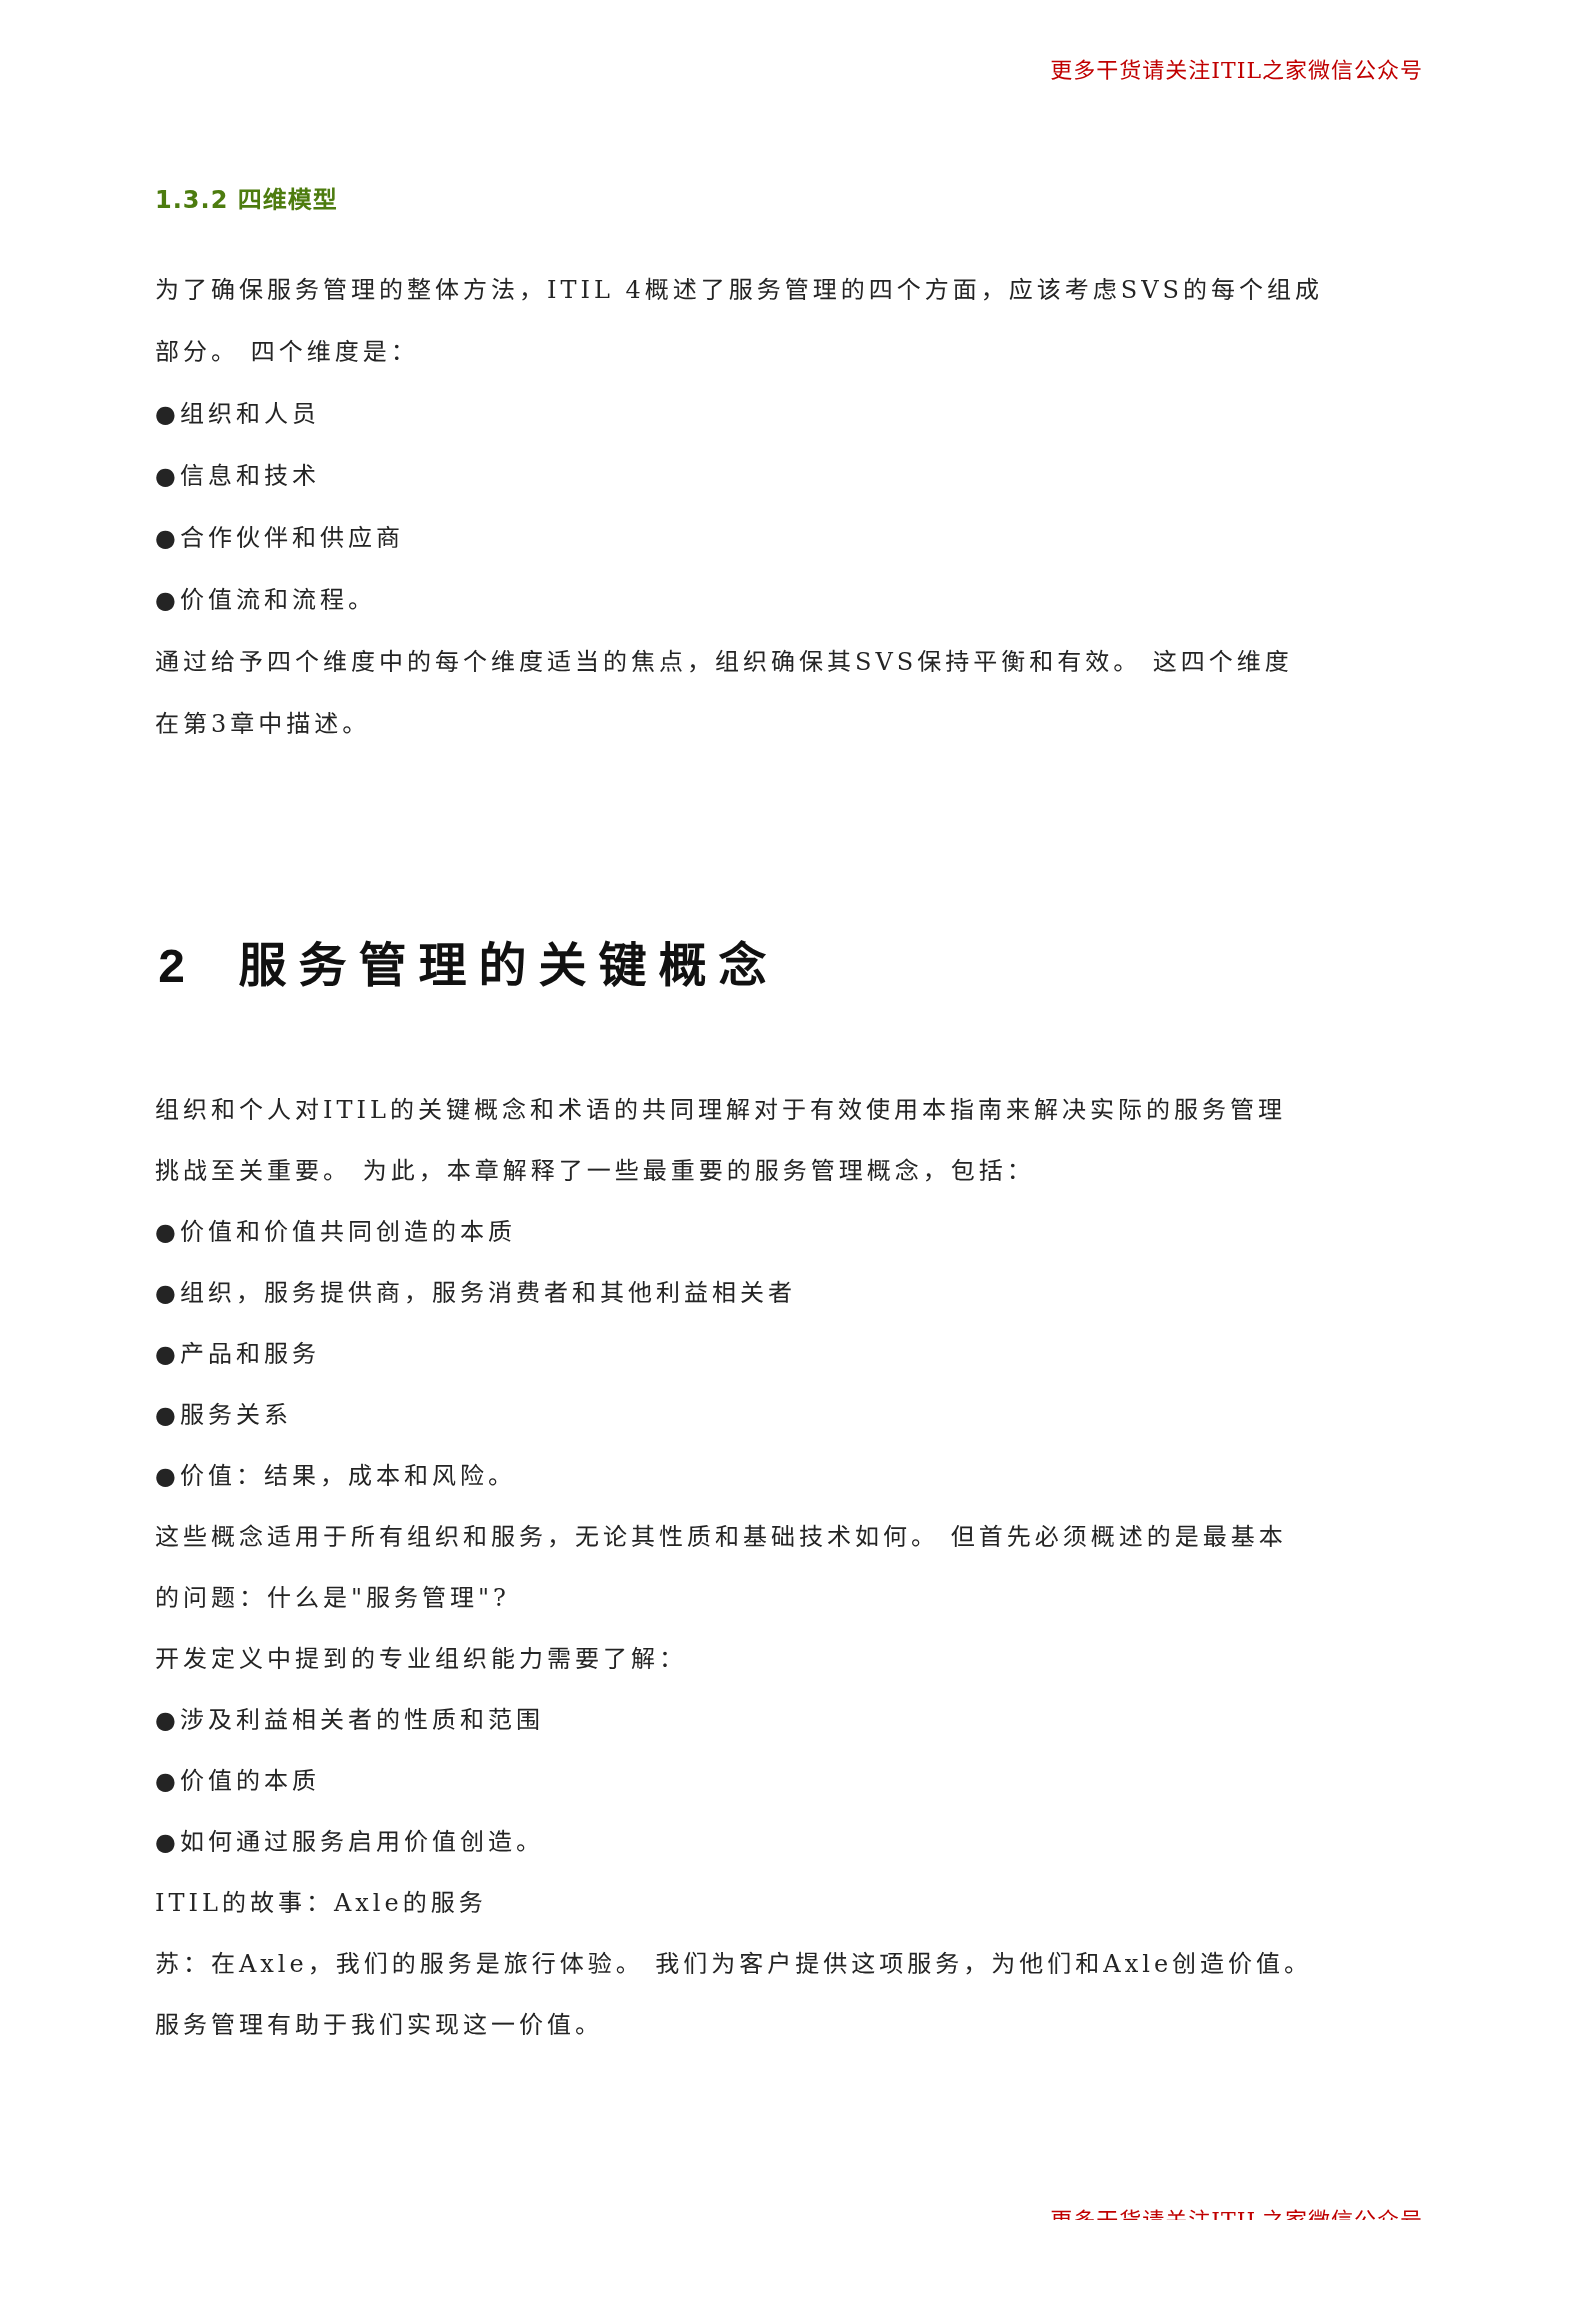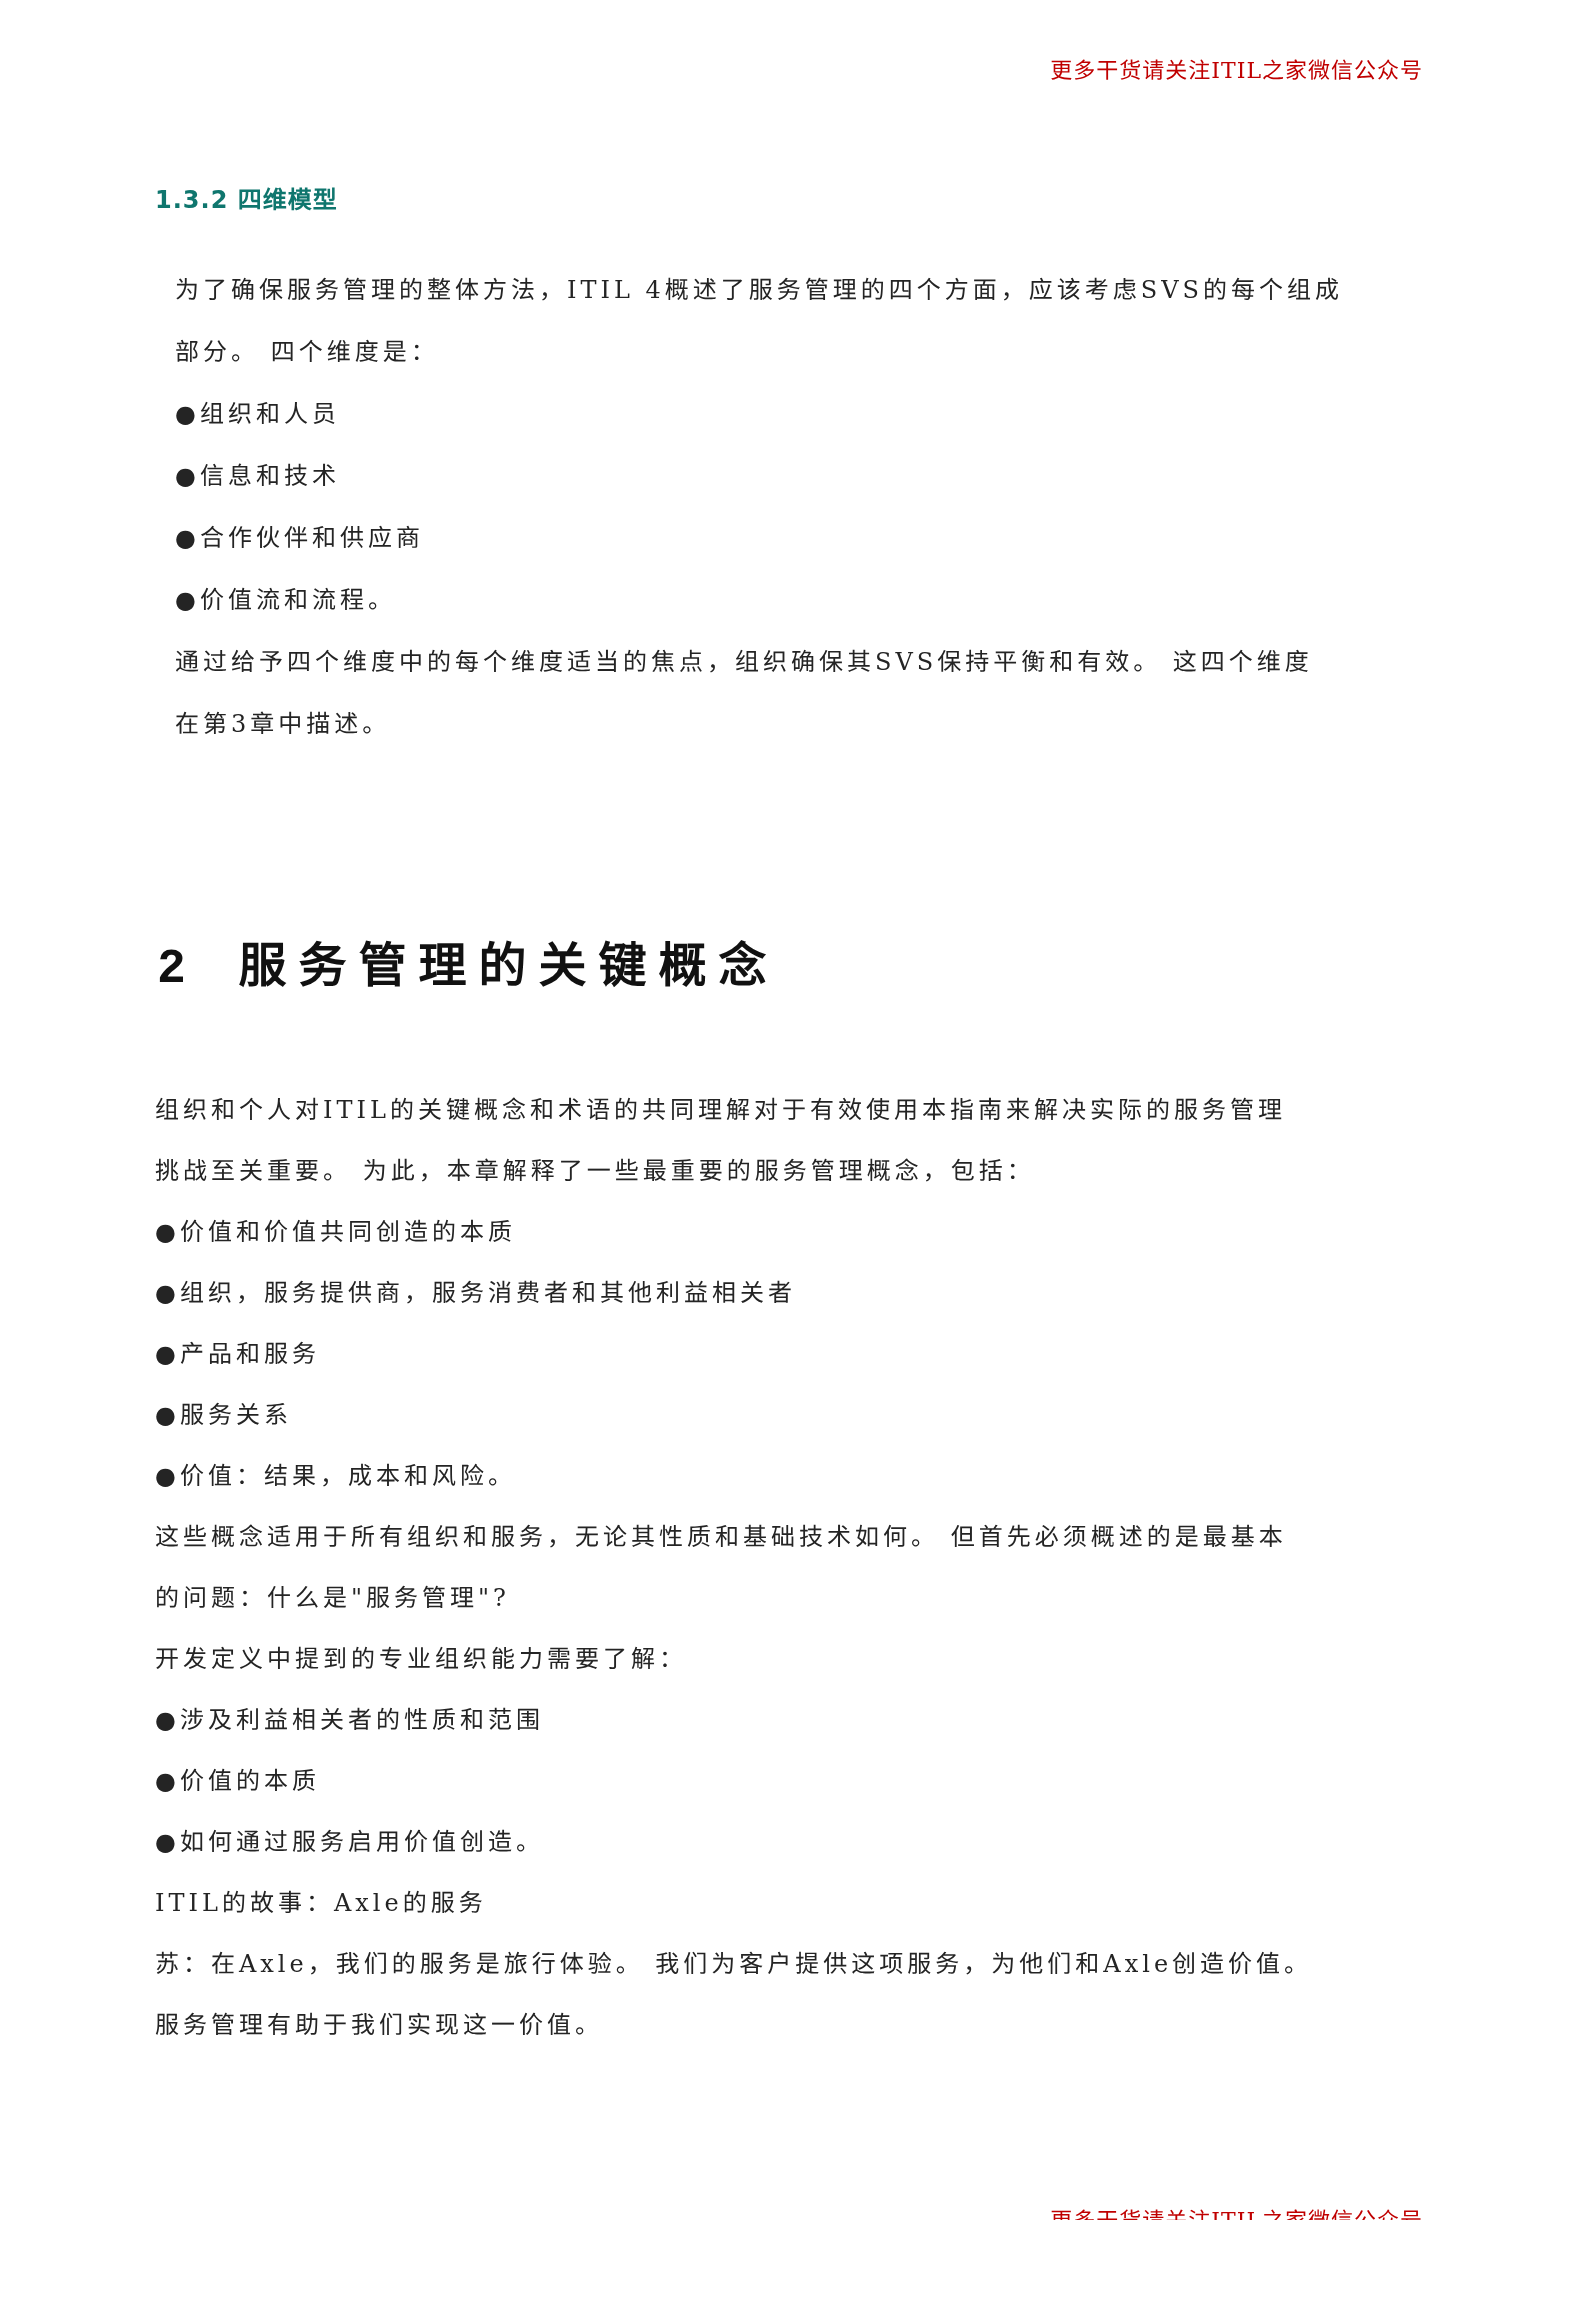--- a/index.html
+++ b/index.html
@@ -22,21 +22,21 @@
   }
   .header-note { top:52px; }
   .footer-note { top:2202px; }
   .sec-heading {
     position:absolute;
     left:155px; top:180px;
     font-family:"DejaVu Sans", sans-serif;
     font-weight:bold;
     font-size:24px;
     letter-spacing:1px;
-    color:#0f766e;
+    color:#4d7c0f;
     white-space:nowrap;
   }
   .ch-heading {
     position:absolute;
     left:157px; top:926px;
     font-family:Liberation Mono, monospace;
     font-weight:bold;
     font-size:48px;
     letter-spacing:12px;
     color:#111111;
@@ -48,21 +48,21 @@
     width:1330px;
   }
   .block p {
     margin:0;
     font-size:24px;
     letter-spacing:4px;
     white-space:nowrap;
     color:#242424;
   }
   .block-a { top:259px; }
-  .block-a p { line-height:62px;margin-left:20px; }
+  .block-a p { line-height:62px; }
   .block-c { top:1080px; }
   .block-c p { line-height:61px; }
   .bullet-line { white-space:nowrap; }
 </style>
 </head>
 <body>
 
 <div class="page">
 
   <div class="note header-note">更多干货请关注ITIL之家微信公众号</div>

